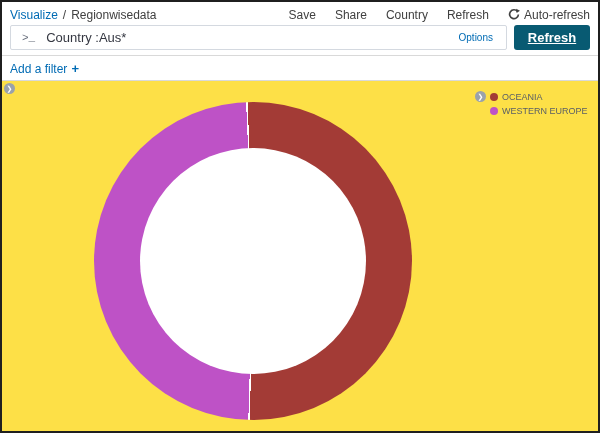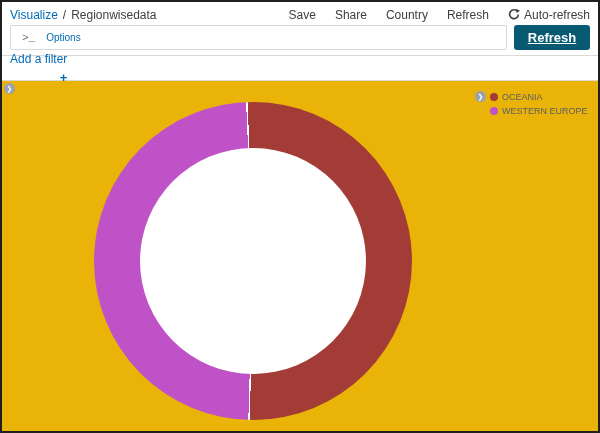--- a/index.html
+++ b/index.html
@@ -32,24 +32,24 @@
     width:76px; height:25px; border:none; border-radius:3px;
     background:#085A72; color:#fff; font-family:"Liberation Sans", sans-serif;
     font-size:13px; font-weight:bold; text-decoration:underline; cursor:pointer;
   }
   
   .filterbar {
     margin-top:5px; height:26px;
     border-top:1px solid #D9D9D9; border-bottom:1px solid #D9D9D9;
     display:flex; align-items:center; padding:0 8px; background:#fff;
   }
-  .add-filter { font-size:12px; color:#006BB4; cursor:pointer; display:flex; gap:4px; align-items:flex-end;flex-direction:column; }
+  .add-filter { font-size:12px; color:#006BB4; cursor:pointer; display:flex; gap:4px; align-items:flex-end; }
   .add-filter .plus { font-weight:bold; font-size:13px; }
   
-  .chart-region { position:relative; height:350px; background:#eab308; }
+  .chart-region { position:relative; height:350px; background:#fde047; }
   .collapse-btn {
     width:11px; height:11px; border-radius:50%; background:#9aa2ab;
     color:#fff; font-size:7px; line-height:11px; text-align:center;
     display:inline-block; cursor:pointer; user-select:none;
   }
   .panel-chevron { position:absolute; left:2px; top:2px; }
   .donut-wrap { position:absolute; left:92px; top:21px; width:318px; height:318px; cursor:pointer; }
   .donut { position:absolute; inset:0; border-radius:50%; }
   .hole { position:absolute; left:46px; top:46px; width:226px; height:226px; border-radius:50%; background:#fff; }
   .legend { position:absolute; left:473px; top:10px; display:flex; gap:4px; align-items:flex-start; }
@@ -80,20 +80,21 @@
           <path d="M10.9 0.4 L15.9 2.9 L11.5 5.9 Z" fill="#404040"></path>
         </svg>
         <span>Auto-refresh</span>
       </span>
     </div>
   </div>
 
   <div class="querybar">
     <div class="query-input">
       <span class="prompt">&gt;_</span>
+      <span class="query-text">Country :Aus*</span>
       <span class="options">Options</span>
     </div>
     <button class="refresh-btn">Refresh</button>
   </div>
 
   <div class="filterbar">
     <span class="add-filter">
       <span>Add a filter</span>
       <span class="plus">+</span>
     </span>

